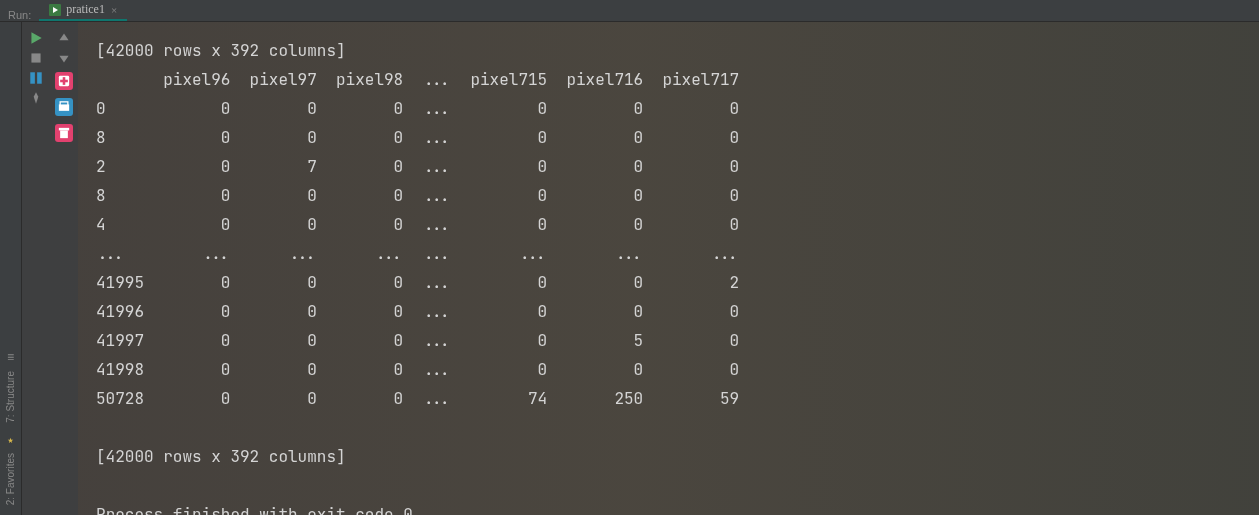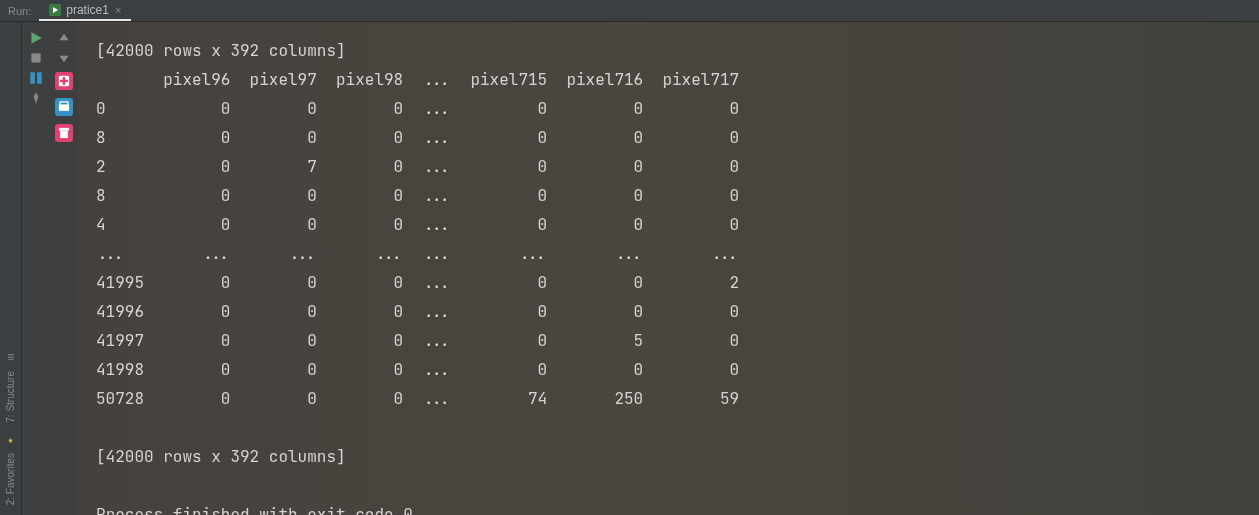--- a/index.html
+++ b/index.html
@@ -23,39 +23,39 @@
       left: 0;
       right: 0;
       bottom: 0;
       background: linear-gradient(90deg, rgba(78,66,58,0.5) 0%, rgba(90,78,62,0.5) 50%, rgba(70,68,58,0.6) 100%);
       z-index: 0;
     }
     .top-bar {
       position: relative;
       z-index: 2;
       display: flex;
-      align-items: center;
+      align-items: flex-end;
       height: 22px;
       background: #3c3f41;
       border-bottom: 1px solid #2b2b2b;
     }
     .run-label {
       color: #888;
       font-size: 11px;
       padding: 0 8px;
       font-family: Arial, sans-serif;
     }
     .tab {
       display: flex;
       align-items: center;
       padding: 2px 10px;
       font-size: 12px;
       color: #bbb;
-      font-family: Liberation Sans, sans-serif;
-      border-bottom: 2px solid #e5e5e5;
+      font-family: Liberation Serif, serif;
+      border-bottom: 2px solid #0f766e;
       height: 100%;
     }
     .tab-icon {
       width: 12px;
       height: 12px;
       margin-right: 5px;
       display: inline-block;
     }
     .tab-close {
       margin-left: 6px;

